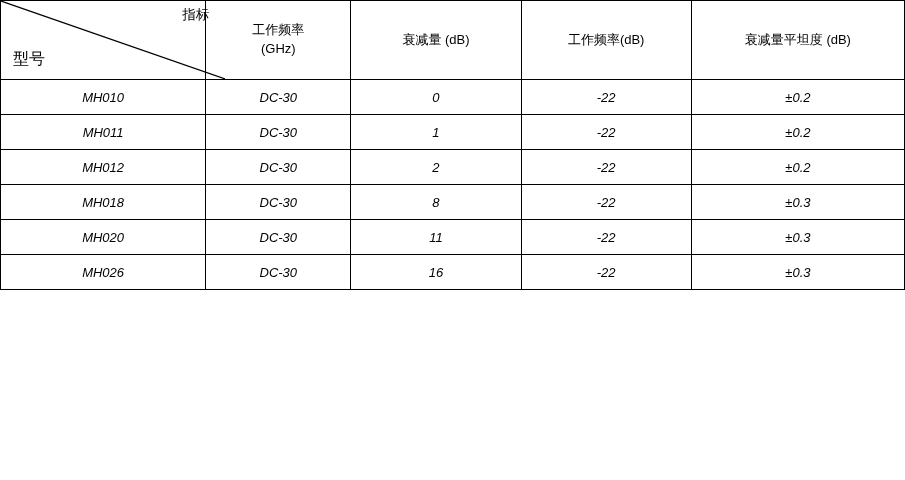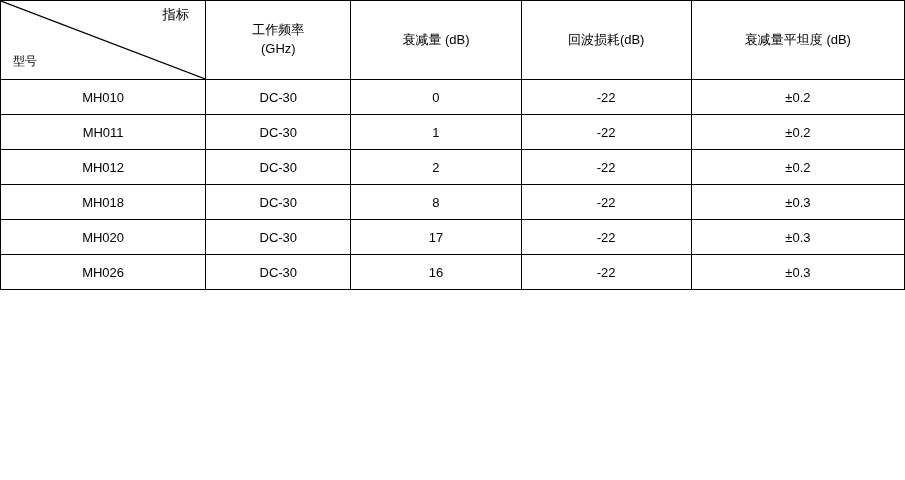--- a/index.html
+++ b/index.html
@@ -41,48 +41,50 @@
   }
   
   td.corner-cell {
     position: relative;
     padding: 0;
   }
   .corner-inner {
     position: relative;
     width: 100%;
     height: 78px;
+    padding-left: 20px;
   }
   .corner-line {
     position: absolute;
     left: 0;
     top: 0;
     width: 100%;
     height: 100%;
   }
   .corner-col-label {
     position: absolute;
     top: 7px;
     right: 16px;
     font-size: 13.5px;
     line-height: 1;
   }
   .corner-row-label {
     position: absolute;
     bottom: 12px;
     left: 12px;
-    font-size: 12px;
+    font-size: 16px;
     line-height: 1;
   }
   .two-line {
     line-height: 1.45;
   }
   tr.data-row td {
     height: 34px;
     font-size: 13px;
+    font-style: italic;
   }
 </style>
 </head>
 <body>
 
 <table id="spec-table">
   <colgroup>
     <col class="c0">
       <col class="c1">
       <col class="c2">
@@ -100,21 +102,21 @@
           <span class="corner-row-label">型号</span>
         </div>
       </td>
       <td>
         <div class="two-line">
           <div>工作频率</div>
           <div>(GHz)</div>
         </div>
       </td>
       <td>衰减量 (dB)</td>
-      <td>回波损耗(dB)</td>
+      <td>工作频率(dB)</td>
       <td>衰减量平坦度 (dB)</td>
     </tr>
 
     <tr class="data-row">
       <td>MH010</td>
       <td>DC-30</td>
       <td>0</td>
       <td>-22</td>
       <td>±0.2</td>
     </tr>
@@ -135,21 +137,21 @@
     <tr class="data-row">
       <td>MH018</td>
       <td>DC-30</td>
       <td>8</td>
       <td>-22</td>
       <td>±0.3</td>
     </tr>
     <tr class="data-row">
       <td>MH020</td>
       <td>DC-30</td>
-      <td>17</td>
+      <td>11</td>
       <td>-22</td>
       <td>±0.3</td>
     </tr>
     <tr class="data-row">
       <td>MH026</td>
       <td>DC-30</td>
       <td>16</td>
       <td>-22</td>
       <td>±0.3</td>
     </tr>

